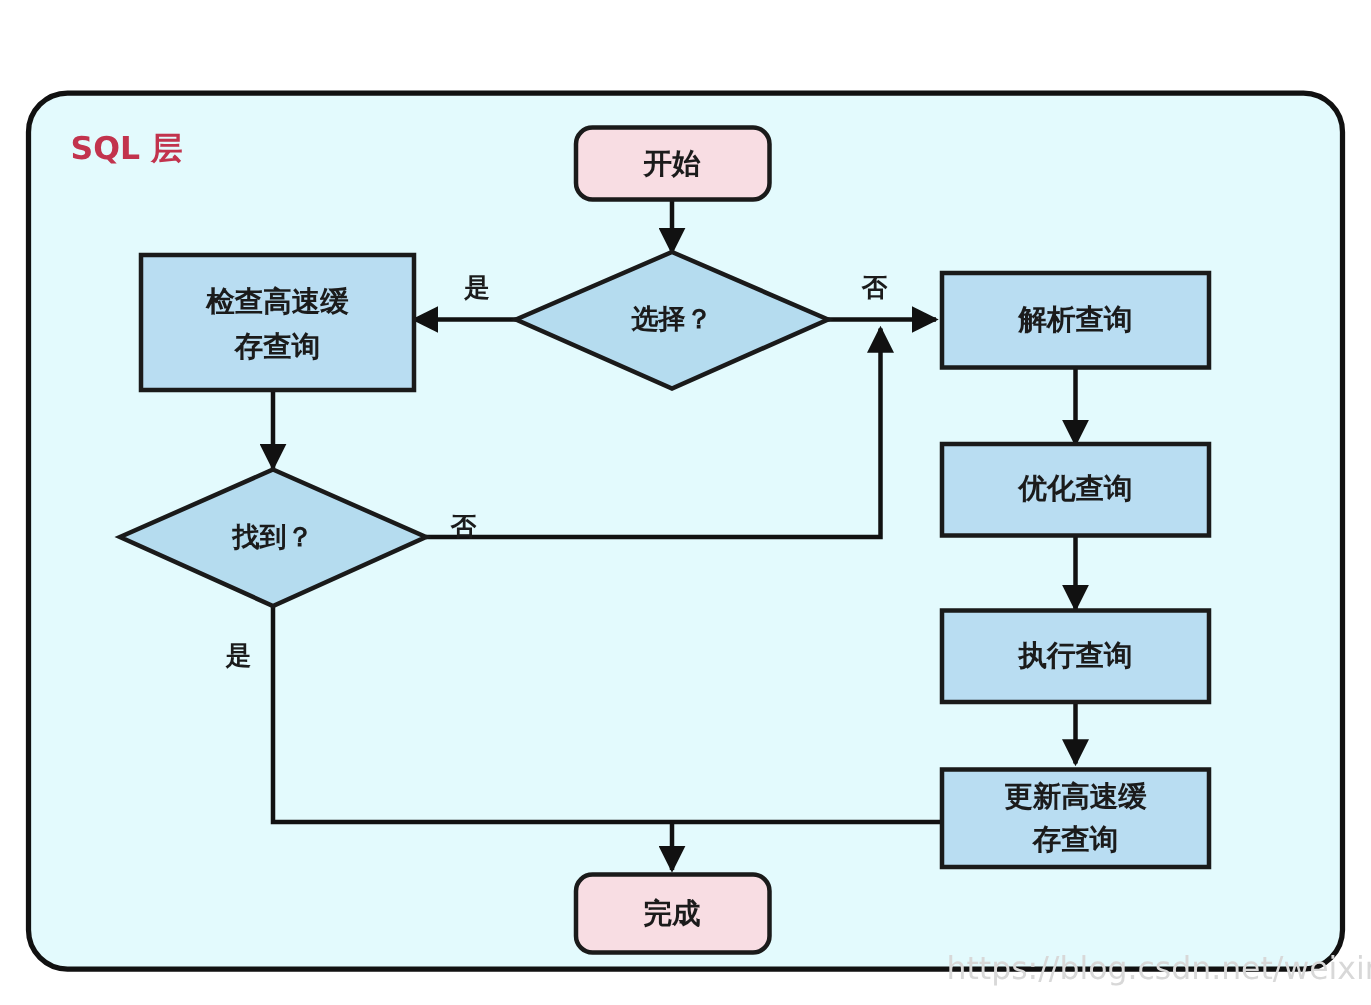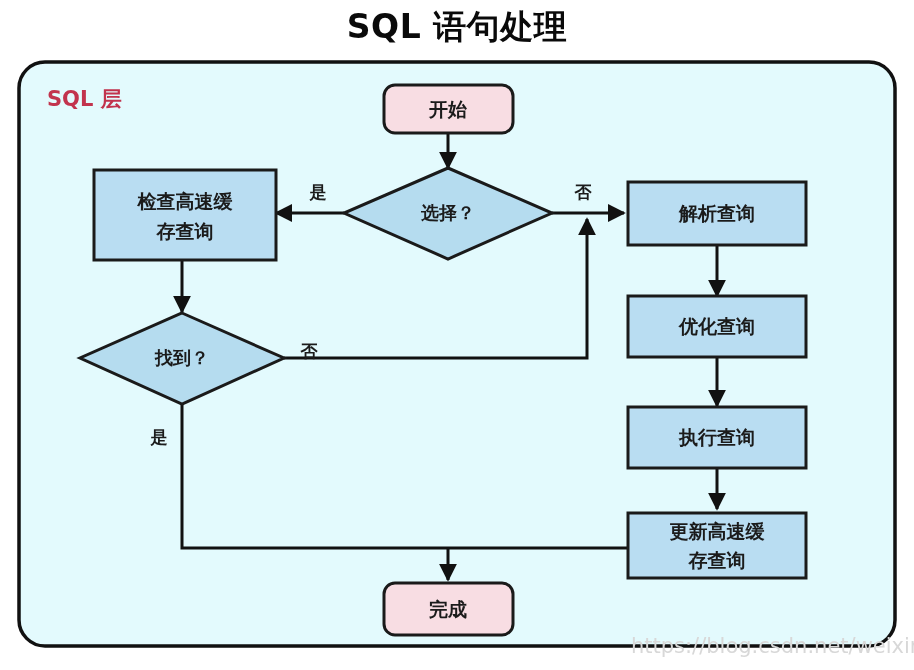--- a/index.html
+++ b/index.html
@@ -71,21 +71,20 @@
     text-anchor: start;
     dominant-baseline: middle;
     font-family: "DejaVu Sans", "Liberation Sans", sans-serif;
   }
 </style>
 </head>
 <body>
 
 <div id="stage">
 
-  <div id="page-title">SQL 语句处理</div>
 
   <svg id="diagram-svg" width="914" height="670" viewBox="0 0 914 670">
 
     <defs>
       <marker id="arrow" viewBox="0 0 10 10" refX="9" refY="5" markerWidth="6" markerHeight="6" orient="auto-start-reverse">
         <path d="M 0 0 L 10 5 L 0 10 z" fill="#111111"></path>
       </marker>
     </defs>
 
     

